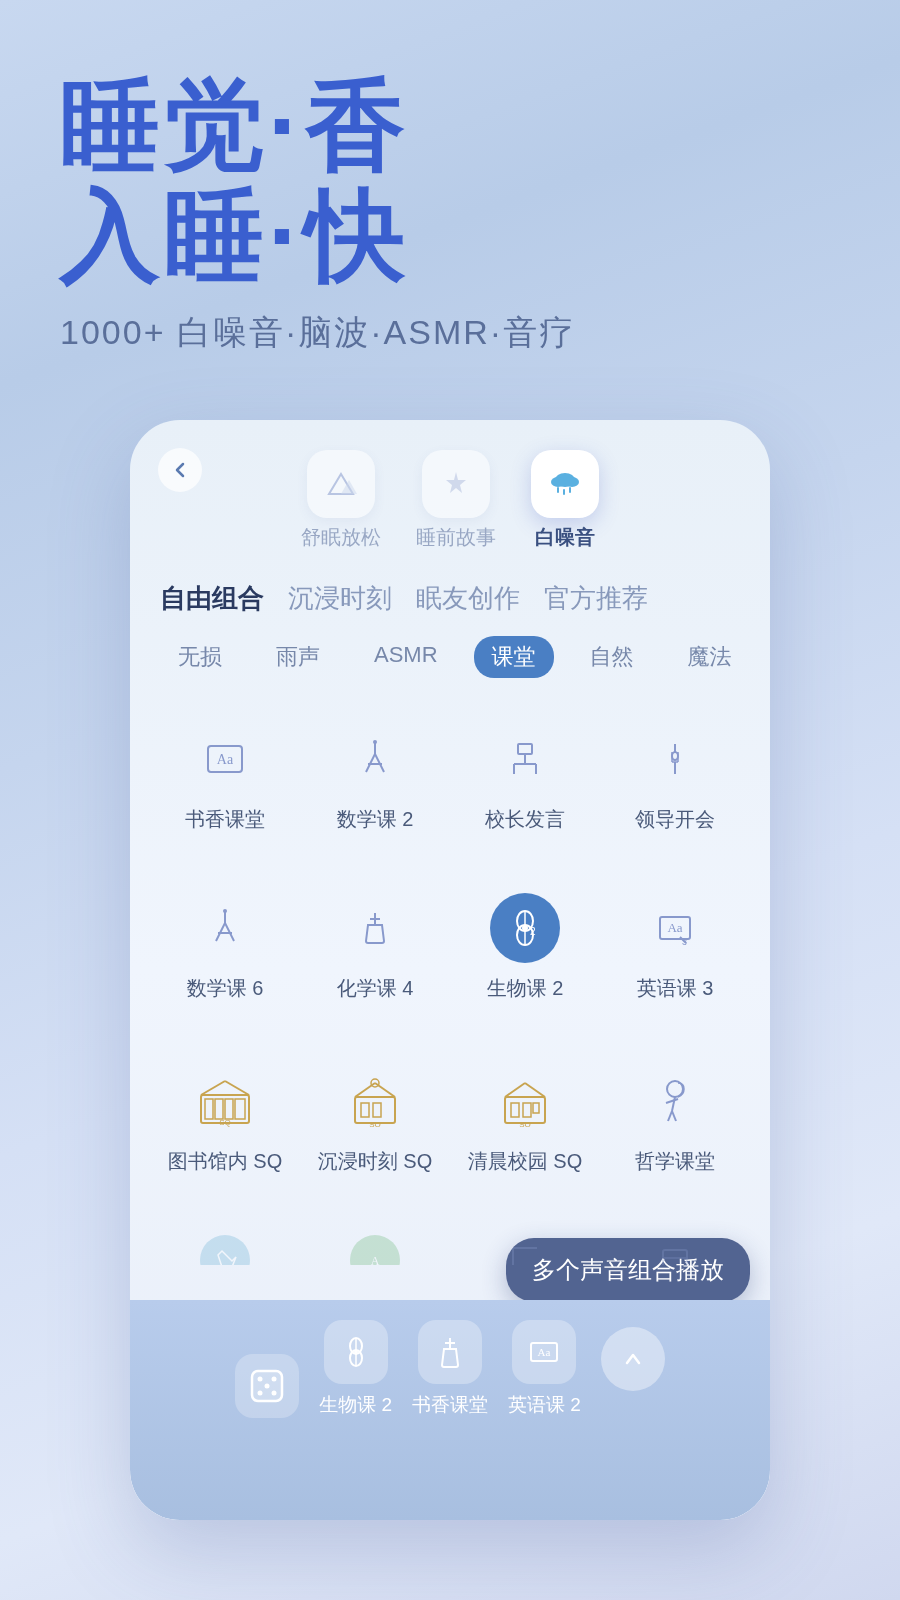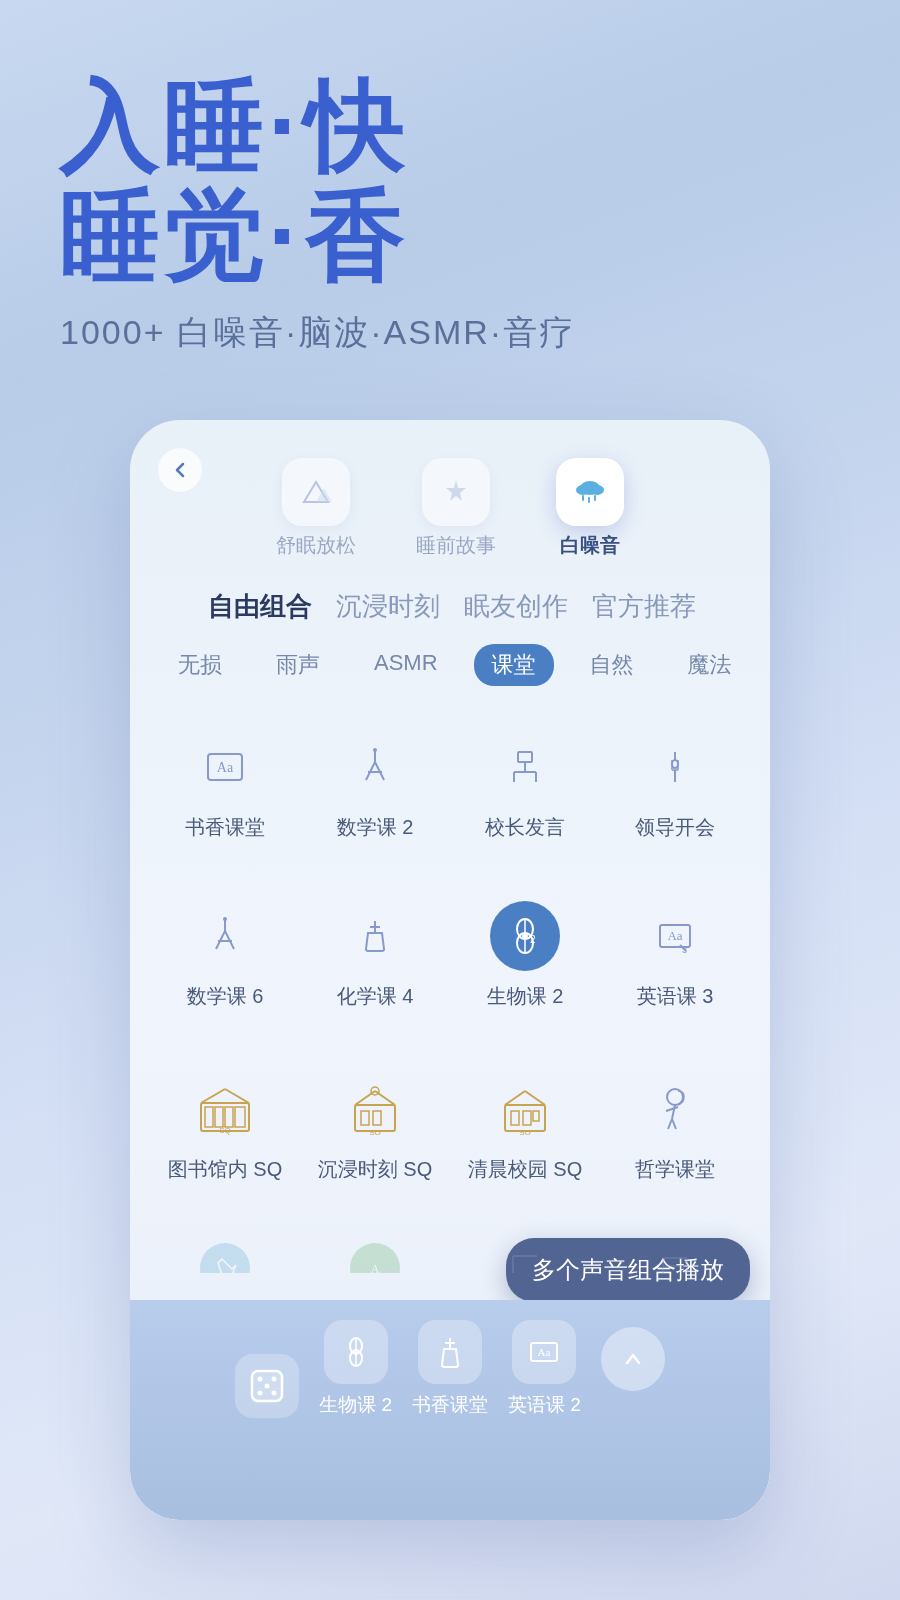--- a/index.html
+++ b/index.html
@@ -60,22 +60,22 @@
       font-size: 20px;
       color: #5a7ab0;
       cursor: pointer;
     }
 
     
     .tab-icons {
       display: flex;
       justify-content: center;
       align-items: flex-end;
-      gap: 60px;
-      padding-top: 38px;
+      gap: 35px;
+      padding-top: 30px;
       padding-bottom: 10px;
     }
     .tab-icon-item {
       display: flex;
       flex-direction: column;
       align-items: center;
       gap: 6px;
       opacity: 0.5;
     }
     .tab-icon-item.active {
@@ -103,21 +103,20 @@
       color: #3a5080;
       font-weight: 600;
     }
 
     
     .category-tabs {
       display: flex;
       gap: 24px;
       padding: 20px 30px 10px 30px;
       overflow-x: hidden;
-      margin-left: 48px;
     }
     .cat-tab {
       font-size: 26px;
       color: #8899bb;
       white-space: nowrap;
       cursor: pointer;
       font-weight: 500;
     }
     .cat-tab.active {
       color: #2a3a60;
@@ -269,22 +268,22 @@
       justify-content: center;
       align-self: center;
       margin-bottom: 20px;
     }
   </style>
 </head>
 <body>
 
 <div class="hero">
   <div class="hero-title">
+    <div>睡觉·香</div>
     <div>入睡·快</div>
-    <div>睡觉·香</div>
   </div>
   <div class="hero-subtitle">1000+ 白噪音·脑波·ASMR·音疗</div>
 </div>
 
 <div class="phone-card">
 
   <div class="back-btn">
     <svg width="20" height="20" viewBox="0 0 20 20" fill="none">
       <path d="M13 4L7 10L13 16" stroke="#5a7ab0" stroke-width="2.5" stroke-linecap="round" stroke-linejoin="round"></path>
     </svg>

